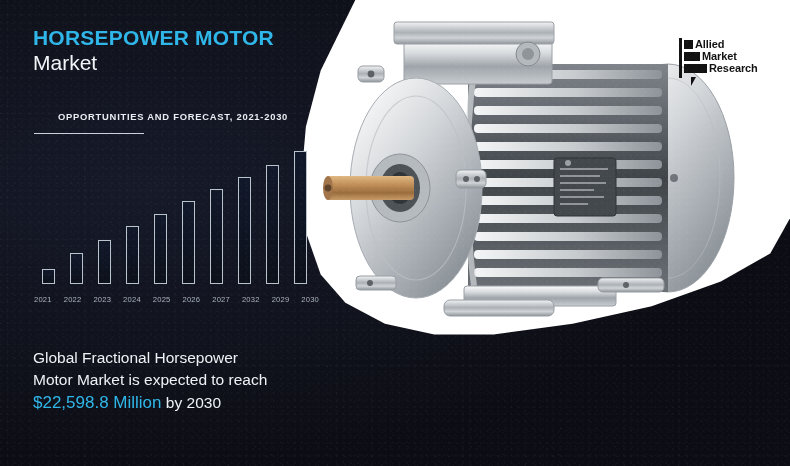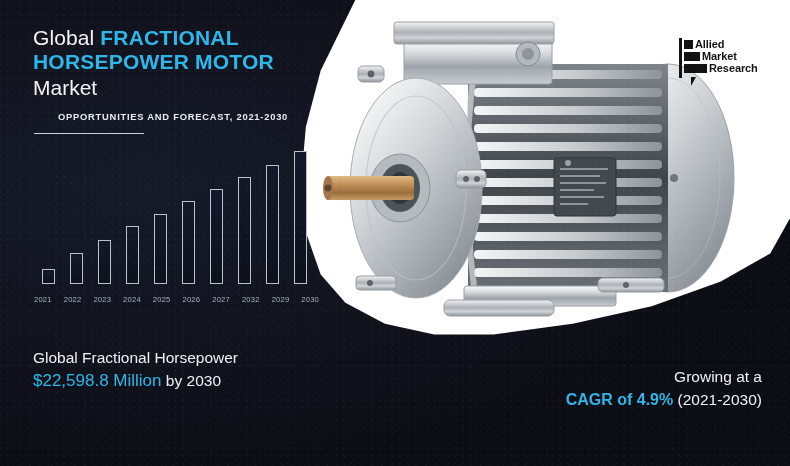--- a/index.html
+++ b/index.html
@@ -269,24 +269,20 @@
         <div class="logo-row">
           <span class="logo-sq s3"></span>
           <span class="logo-txt">Research</span>
         </div>
       </div>
     </div>
   </div>
 
   <div class="headline">
     <div class="hl-line">
-      <span class="hl-thin">Global</span>
-      <span class="hl-bold">FRACTIONAL</span>
-    </div>
-    <div class="hl-line">
       <span class="hl-bold">HORSEPOWER MOTOR</span>
     </div>
     <span class="hl-market">Market</span>
   </div>
 
   <div class="subtitle">OPPORTUNITIES AND FORECAST, 2021-2030</div>
   <div class="divider"></div>
 
   <div class="chart">
     <div class="bars">
@@ -330,28 +326,22 @@
         <div class="tick">2026</div>
         <div class="tick">2027</div>
         <div class="tick">2032</div>
         <div class="tick">2029</div>
         <div class="tick">2030</div>
       </div>
   </div>
 
   <div class="statement">
     <div>Global Fractional Horsepower</div>
+    <div>Motor Market is expected to reach</div>
     <div>
       <span class="stat-strong">$22,598.8 Million</span>
       <span class="stat-by">by 2030</span>
     </div>
   </div>
 
-  <div class="cagr">
-    <div>Growing at a</div>
-    <div>
-      <span class="cagr-strong">CAGR of 4.9%</span>
-      <span>(2021-2030)</span>
-    </div>
-  </div>
 
   <div class="noise"></div>
 </div>
 
 </body></html>

